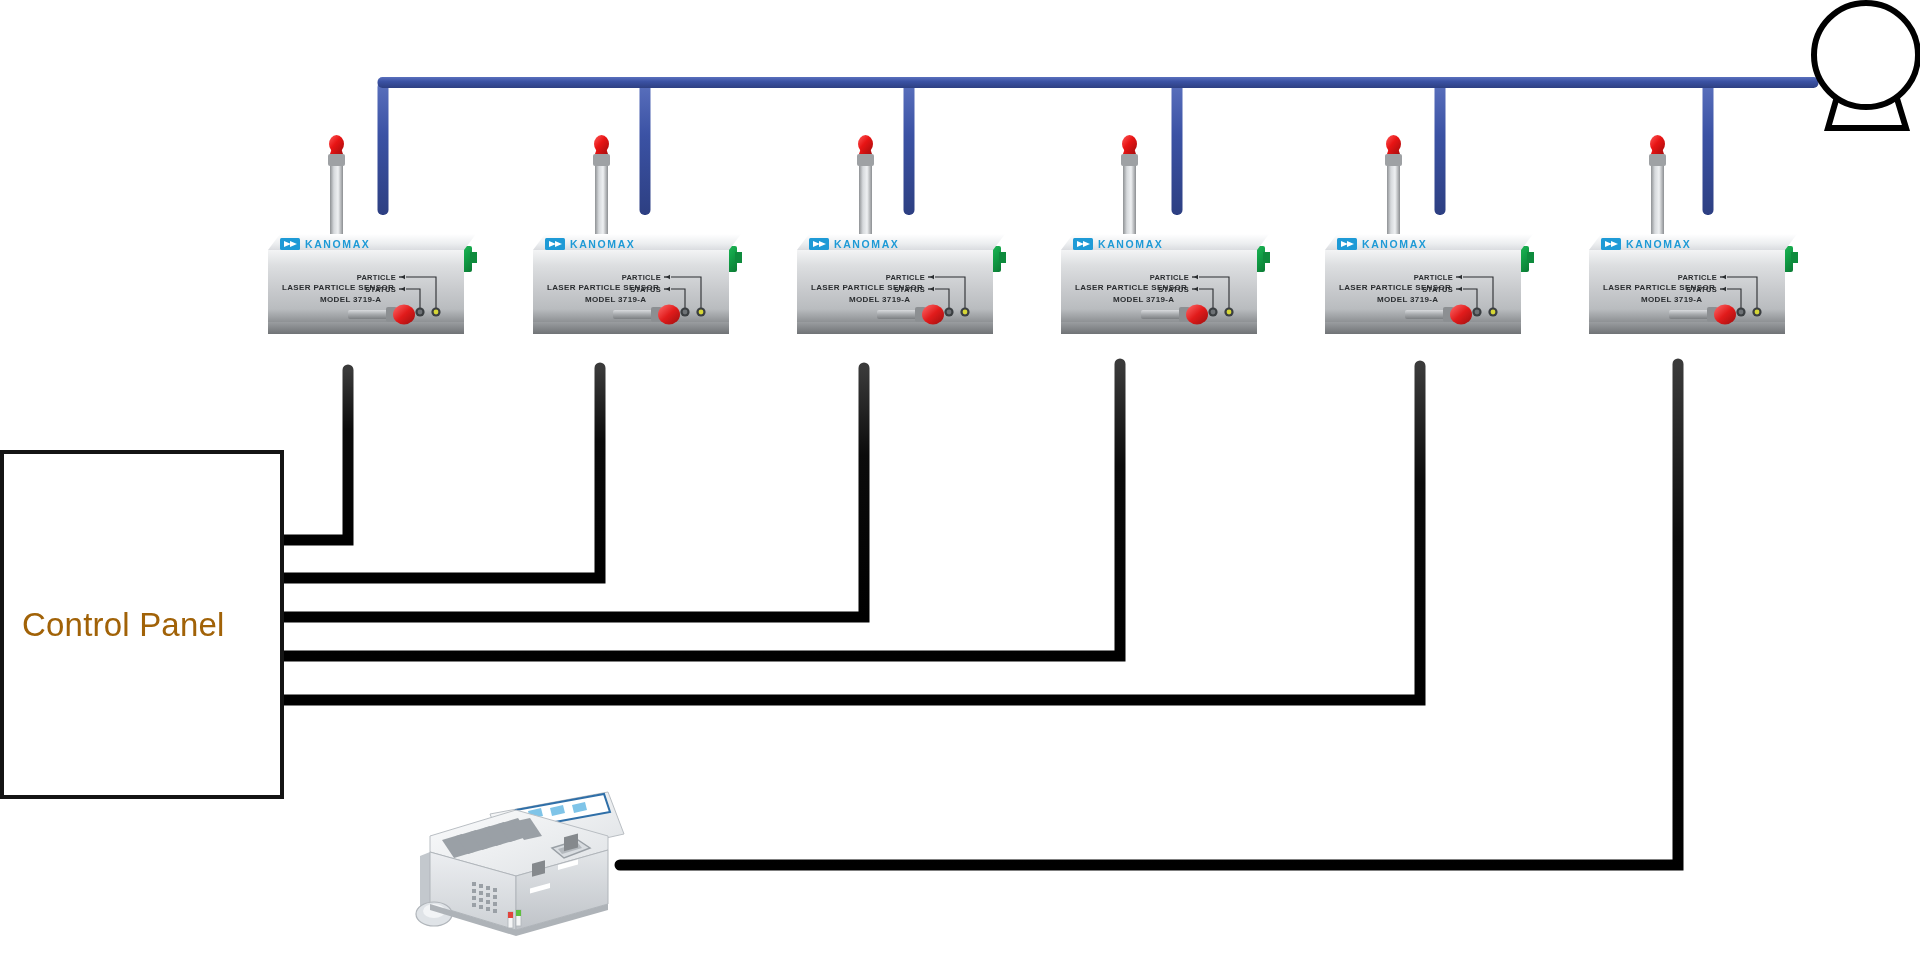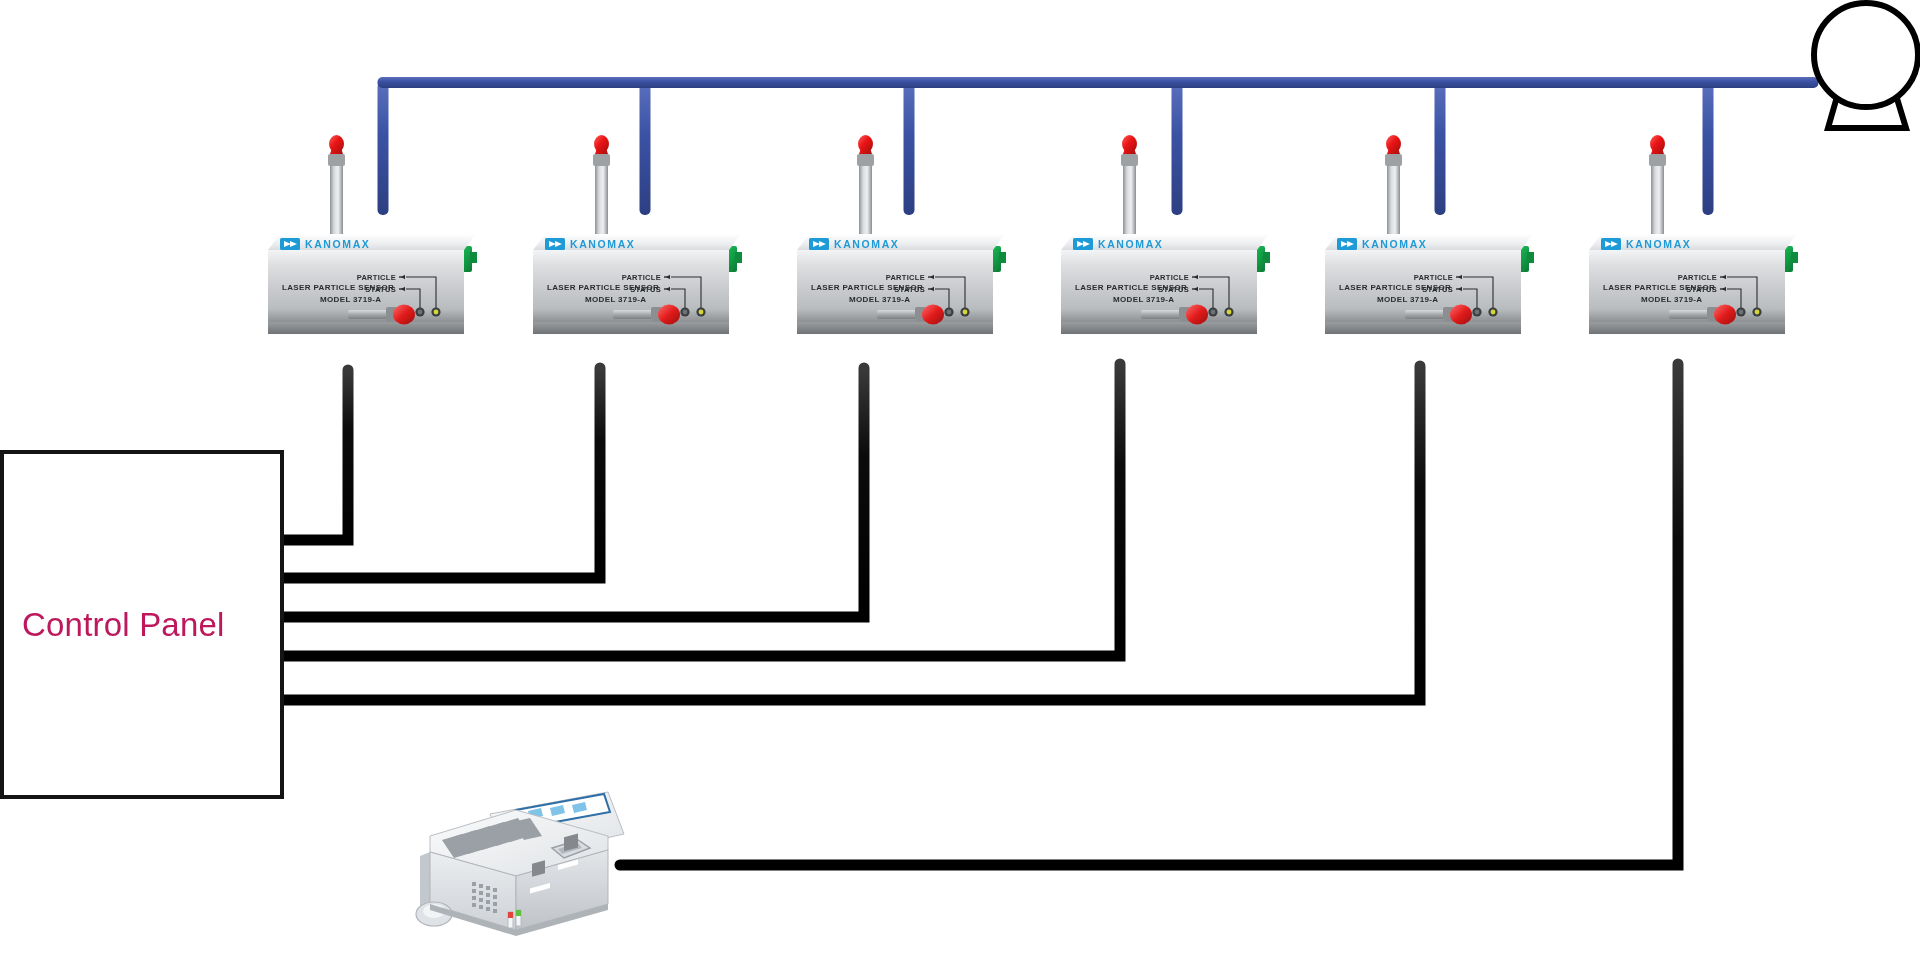--- a/index.html
+++ b/index.html
@@ -6,21 +6,21 @@
   html,body{margin:0;padding:0;background:#ffffff;}
   body{
     width:1920px;height:959px;position:relative;overflow:hidden;
     font-family:"Liberation Sans", sans-serif;
   }
   #stage{position:absolute;left:0;top:0;width:1920px;height:801px;}
   #stage svg{position:absolute;left:0;top:0;}
   .cp-label{
     position:absolute;
     font-family:"Liberation Sans", sans-serif;
-    font-size:33px;color:#be185d;white-space:nowrap;
+    font-size:33px;color:#a16207;white-space:nowrap;
     letter-spacing:0.2px;
   }
 </style>
 </head>
 <body>
 
 <div id="stage">
 
   <svg id="scene" width="1920" height="959" viewBox="0 0 1920 959">
     <defs>

